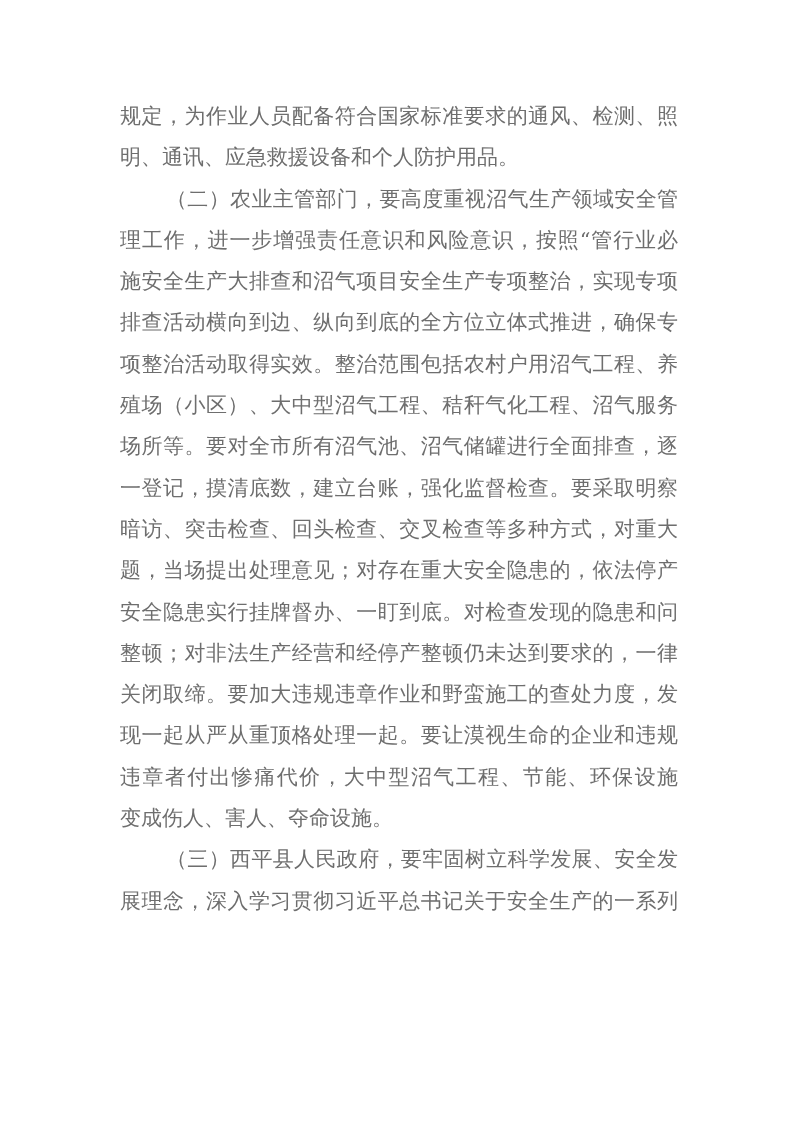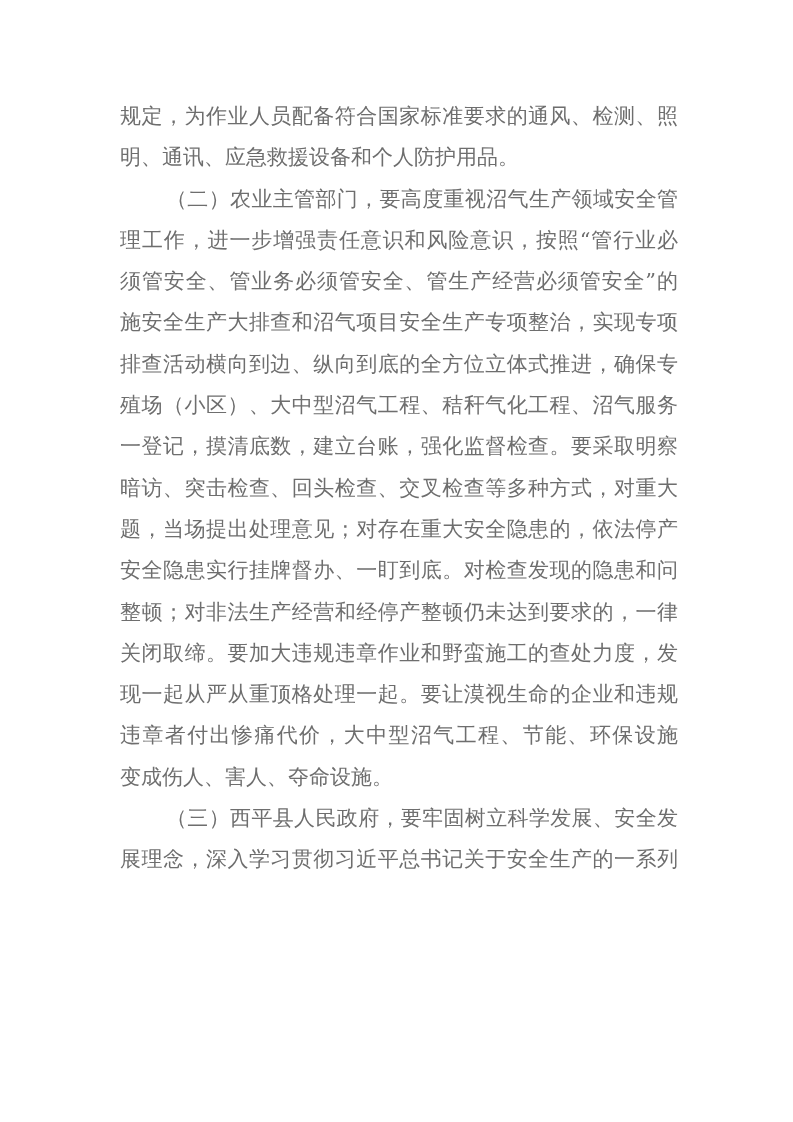--- a/index.html
+++ b/index.html
@@ -46,24 +46,25 @@
 </style>
 </head>
 <body>
 
 <div class="page">
   <div class="doc-body" style="color: rgb(110, 110, 110);">
       <div class="line justify">规定，为作业人员配备符合国家标准要求的通风、检测、照</div>
       <div class="line">明、通讯、应急救援设备和个人防护用品。</div>
       <div class="line justify indent">（二）农业主管部门，要高度重视沼气生产领域安全管</div>
       <div class="line justify">理工作，进一步增强责任意识和风险意识，按照“管行业必</div>
-      <div class="line justify">须管安全、管业务必须管安全、管生产经营必须管安全”的</div>
       <div class="line justify">施安全生产大排查和沼气项目安全生产专项整治，实现专项</div>
       <div class="line justify">排查活动横向到边、纵向到底的全方位立体式推进，确保专</div>
+      <div class="line justify">项整治活动取得实效。整治范围包括农村户用沼气工程、养</div>
       <div class="line justify">殖场（小区）、大中型沼气工程、秸秆气化工程、沼气服务</div>
+      <div class="line justify">场所等。要对全市所有沼气池、沼气储罐进行全面排查，逐</div>
       <div class="line justify">一登记，摸清底数，建立台账，强化监督检查。要采取明察</div>
       <div class="line justify">暗访、突击检查、回头检查、交叉检查等多种方式，对重大</div>
       <div class="line justify">题，当场提出处理意见；对存在重大安全隐患的，依法停产</div>
       <div class="line justify">安全隐患实行挂牌督办、一盯到底。对检查发现的隐患和问</div>
       <div class="line justify">整顿；对非法生产经营和经停产整顿仍未达到要求的，一律</div>
       <div class="line justify">关闭取缔。要加大违规违章作业和野蛮施工的查处力度，发</div>
       <div class="line justify">现一起从严从重顶格处理一起。要让漠视生命的企业和违规</div>
       <div class="line justify">违章者付出惨痛代价，大中型沼气工程、节能、环保设施</div>
       <div class="line">变成伤人、害人、夺命设施。</div>
       <div class="line justify indent">（三）西平县人民政府，要牢固树立科学发展、安全发</div>

